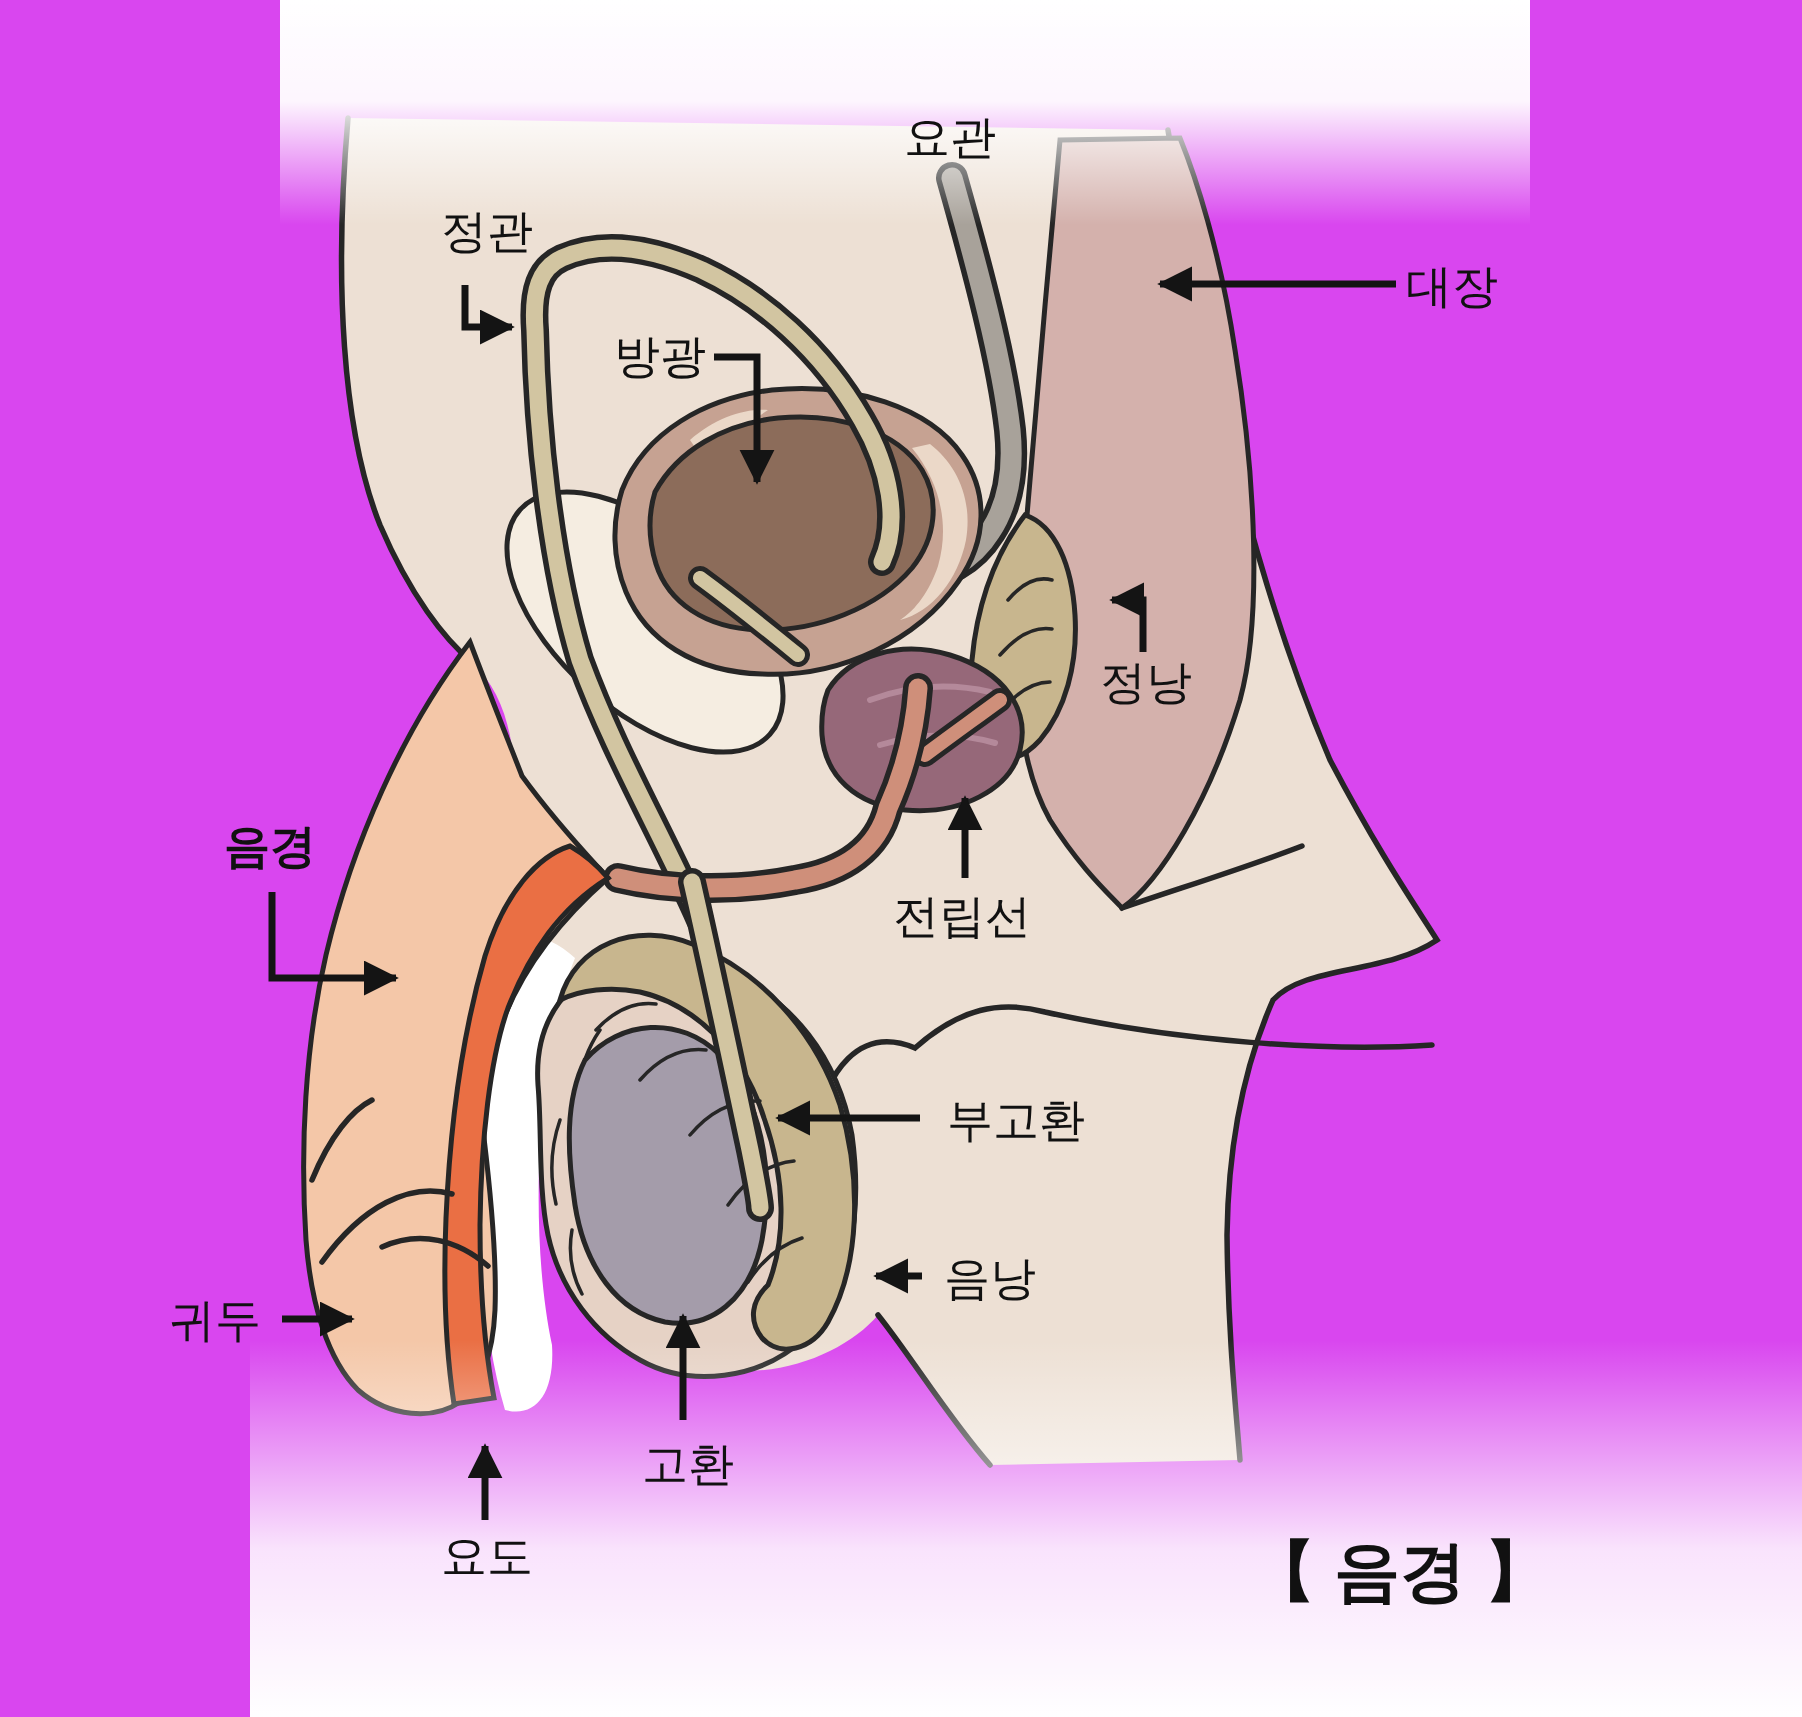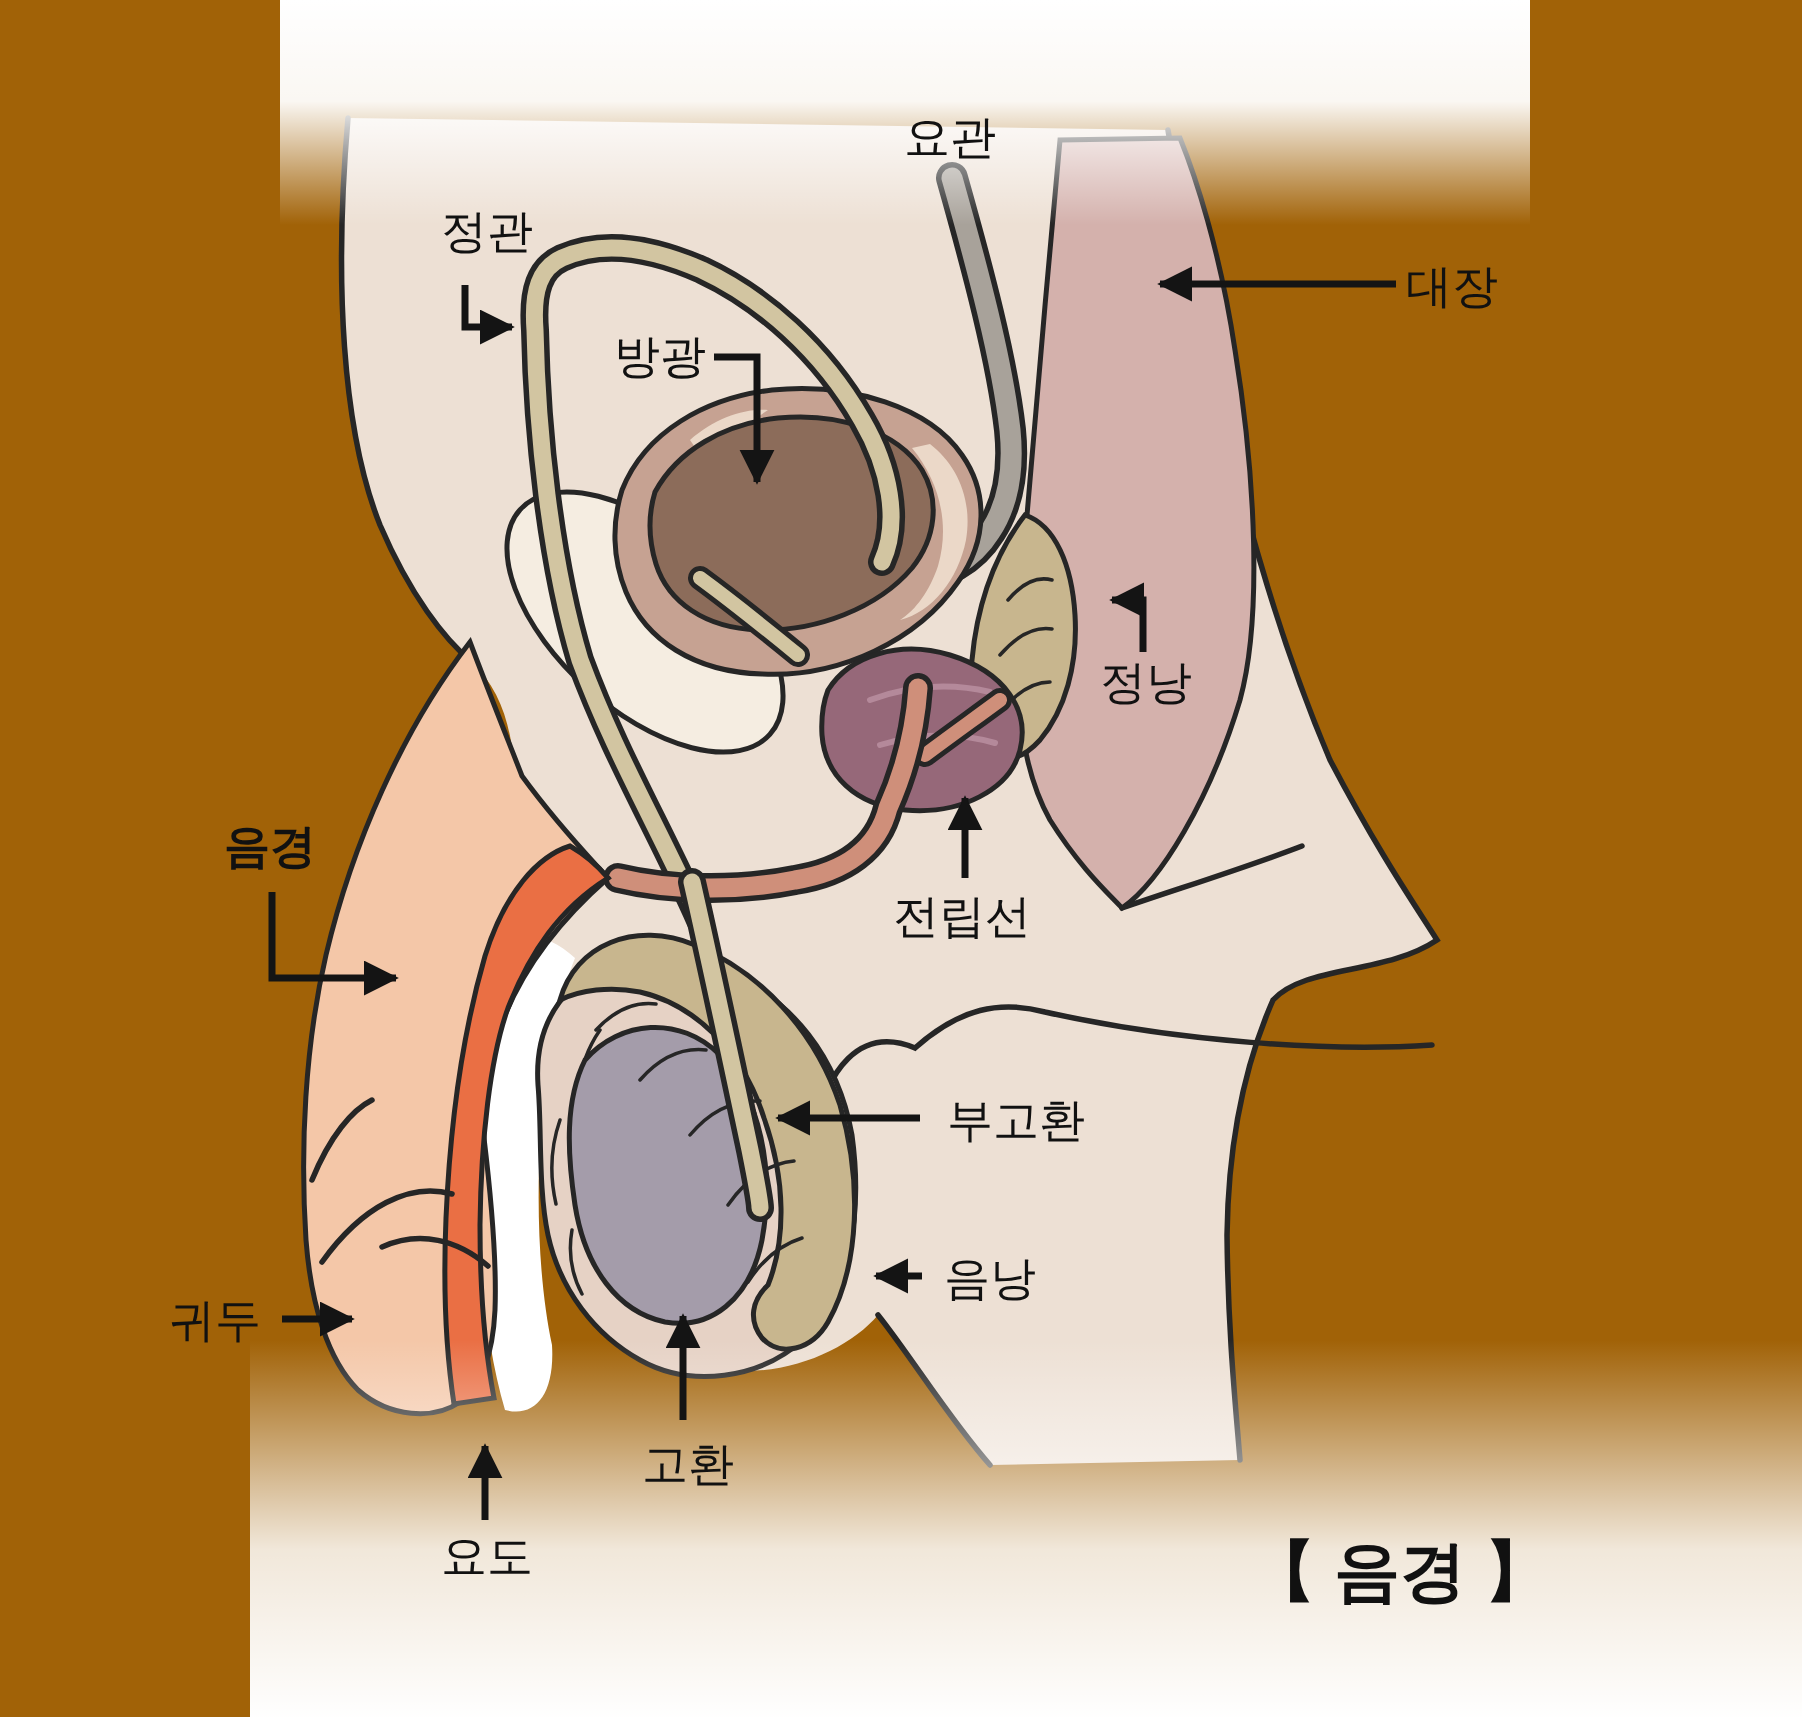--- a/index.html
+++ b/index.html
@@ -1,16 +1,16 @@
 <!DOCTYPE html>
 <html><head>
 <meta charset="utf-8">
 <style>
   html,body{margin:0;padding:0;background:#ffffff;}
-  .stage{width:1802px;height:1717px;position:relative;background:#a16207;}
+  .stage{width:1802px;height:1717px;position:relative;background:#d946ef;}
   svg{display:block;}
   .edge{fill:none;stroke:#262626;stroke-width:5.5;stroke-linecap:round;}
   .organ{stroke:#262626;stroke-width:5;}
   .thin{fill:none;stroke:#262626;stroke-width:3.5;stroke-linecap:round;}
   .tube-outer{fill:none;stroke:#262626;stroke-linecap:round;}
   .tube-inner{fill:none;stroke-linecap:round;}
   .arrow{fill:none;stroke:#141414;stroke-width:7;stroke-linejoin:miter;}
   .lbl{font-family:"Liberation Sans","DejaVu Sans",sans-serif;font-size:46px;font-weight:500;fill:#111;}
   .lbl-bold{font-weight:800;}
   .title-lbl{font-family:"Liberation Sans","DejaVu Sans",sans-serif;font-size:66px;font-weight:800;fill:#111;}

